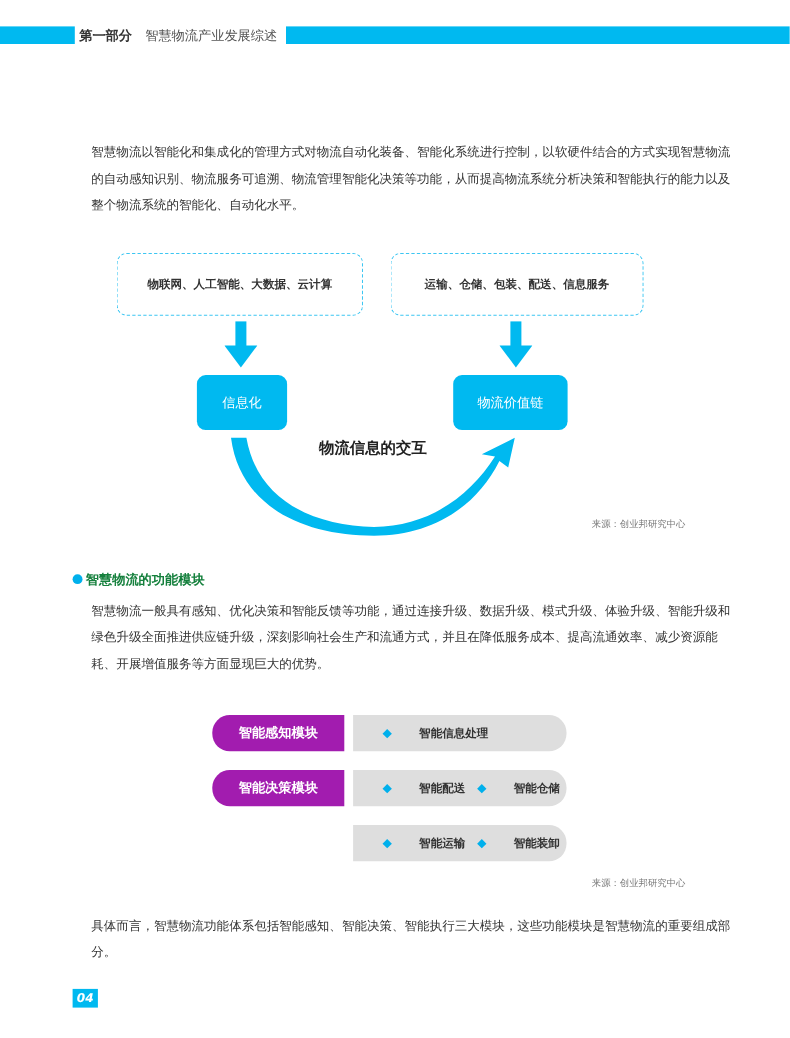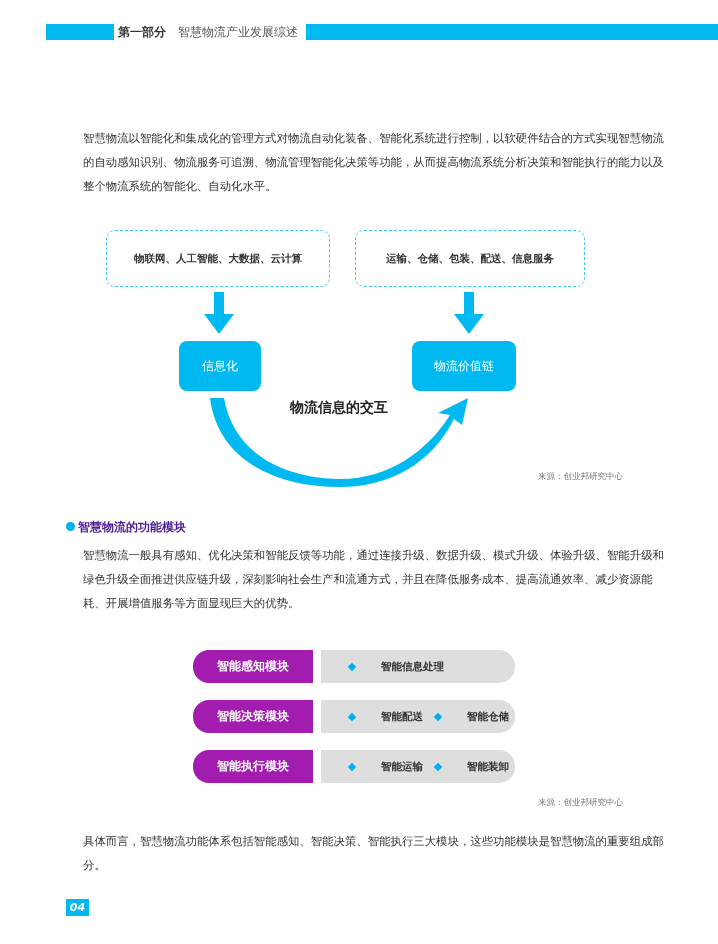--- a/index.html
+++ b/index.html
@@ -1,37 +1,37 @@
 <!DOCTYPE html>
 <html><head>
 <meta charset="utf-8">
 <style>
   * { margin: 0; padding: 0; box-sizing: border-box; }
   html, body { width: 718px; height: 944px; background: #ffffff; overflow: hidden; }
   body { position: relative; font-family: "DejaVu Sans", "Liberation Sans", sans-serif; color: #333; }
 
-  .header-bar { position: absolute; top: 24px; left: 0; width: 598px; height: 16px; margin-left: 46px; }
+  .header-bar { position: absolute; top: 24px; left: 0; width: 598px; height: 16px; }
   .header-bar .band-left { position: absolute; left: 0; top: 0; width: 68px; height: 16px; background: #00b9f0; }
   .header-bar .band-right { position: absolute; left: 260px; top: 0; width: 458px; height: 16px; background: #00b9f0; }
   .header-bar .title { position: absolute; left: 72px; top: 0; height: 16px; line-height: 16px; font-size: 12px; color: #555; white-space: nowrap; }
   .header-bar .title .part { font-weight: bold; color: #333; margin-right: 12px; }
 
   .para { position: absolute; left: 83px; width: 590px; font-size: 11.4px; line-height: 24px; color: #333; }
 
   .dash-box { position: absolute; top: 230px; height: 57px; border: 1.5px dashed #3dc6f2; border-radius: 9px; display: flex; align-items: center; justify-content: center; font-size: 10.5px; font-weight: bold; color: #333; }
 
   .down-arrow { position: absolute; width: 30px; height: 44px; }
   .blue-box { position: absolute; top: 341px; height: 50px; background: #00b9f0; border-radius: 8px; color: #fff; font-size: 12px; display: flex; align-items: center; justify-content: center; }
 
   .curve { position: absolute; left: 200px; top: 395px; width: 280px; height: 100px; }
   .curve-label { position: absolute; left: 290px; top: 399px; font-size: 14px; font-weight: bold; color: #222; }
 
   .source { position: absolute; font-size: 8.5px; color: #777; white-space: nowrap; }
 
-  .section-heading { position: absolute; left: 66px; top: 519px; font-size: 12px; font-weight: bold; color: #4c1d95; white-space: nowrap; }
+  .section-heading { position: absolute; left: 66px; top: 519px; font-size: 12px; font-weight: bold; color: #15803d; white-space: nowrap; }
   .section-heading .dot { display: inline-block; width: 9px; height: 9px; border-radius: 50%; background: #00b0ec; margin-right: 3px; vertical-align: 0px; }
 
   .module-row { position: absolute; left: 193px; width: 322px; height: 33px; }
   .module-row .mod-label { position: absolute; left: 0; top: 0; width: 120px; height: 33px; background: #a21caf; border-radius: 16px 0 0 16px; color: #fff; font-size: 12px; font-weight: bold; display: flex; align-items: center; justify-content: center; }
   .module-row .mod-items { position: absolute; left: 128px; top: 0; width: 194px; height: 33px; background: #dedede; border-radius: 0 16px 16px 0; display: flex; align-items: center; padding-left: 28px; font-size: 10.5px; font-weight: bold; color: #333; }
   .mod-item { display: inline-flex; align-items: center; margin-right: 12px; white-space: nowrap; gap: 20px; }
   .mod-item .diamond { display: inline-block; width: 6px; height: 6px; background: #00b0ec; transform: rotate(45deg); margin-right: 6px; }
 
   .page-num { position: absolute; left: 66px; top: 899px; width: 23px; height: 17px; background: #00b9f0; color: #fff; font-size: 11px; font-weight: bold; font-style: italic; display: flex; align-items: center; justify-content: center; }
 </style>
@@ -94,21 +94,20 @@
         <span>智能配送</span>
       </span>
     <span class="mod-item">
         <span class="diamond"></span>
         <span>智能仓储</span>
       </span>
   </div>
 </div>
 
 <div class="module-row" style="top:750px;">
-  <div class="mod-label">智能执行模块</div>
   <div class="mod-items">
     <span class="mod-item">
         <span class="diamond"></span>
         <span>智能运输</span>
       </span>
     <span class="mod-item">
         <span class="diamond"></span>
         <span>智能装卸</span>
       </span>
   </div>

